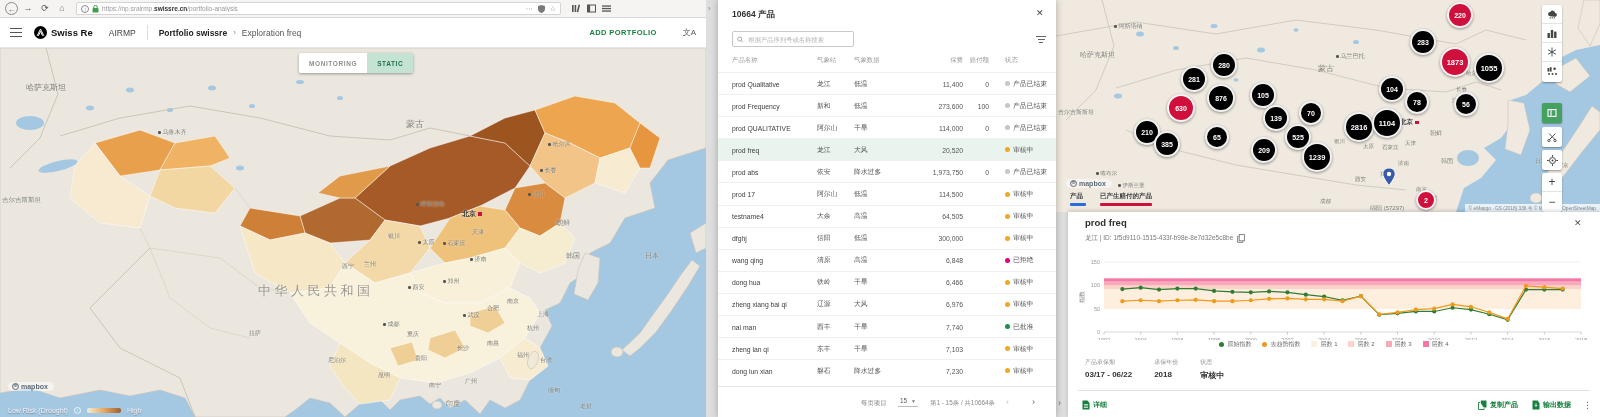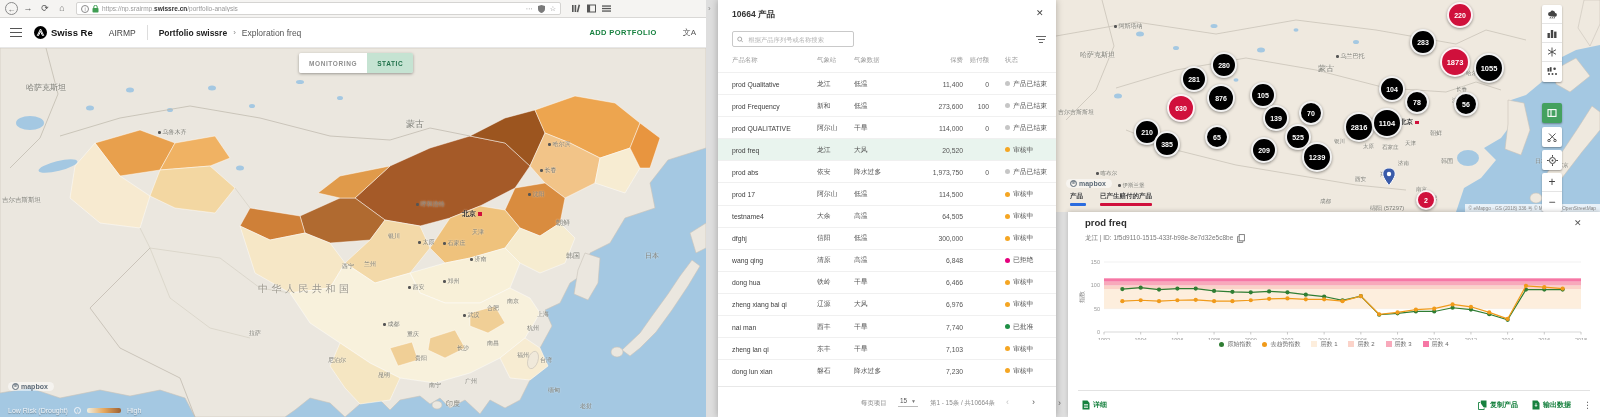--- a/index.html
+++ b/index.html
@@ -317,21 +317,21 @@
         <span class="maplabel" style="left: 407px; top: 282px; font-size: 6px;">重庆</span>
         <span class="maplabel" style="left: 383px; top: 272px; font-size: 6px;"><i class="cdot"></i>成都</span>
         <span class="maplabel" style="left: 457px; top: 296px; font-size: 6px;">长沙</span>
         <span class="maplabel" style="left: 487px; top: 291px; font-size: 6px;">南昌</span>
         <span class="maplabel" style="left: 415px; top: 306px; font-size: 6px;">贵阳</span>
         <span class="maplabel" style="left: 378px; top: 323px; font-size: 6px;">昆明</span>
         <span class="maplabel" style="left: 517px; top: 303px; font-size: 6px;">福州</span>
         <span class="maplabel" style="left: 465px; top: 329px; font-size: 6px;">广州</span>
         <span class="maplabel" style="left: 429px; top: 333px; font-size: 6px;">南宁</span>
         <span class="maplabel" style="left: 249px; top: 281px; font-size: 6px;">拉萨</span>
-        <span class="maplabel" style="left: 258px; top: 234px; font-size: 10px; color: rgb(154, 150, 140); letter-spacing: 3.5px;">中华人民共和国</span>
+        <span class="maplabel" style="left: 258px; top: 234px; font-size: 13px; color: rgb(154, 150, 140); letter-spacing: 3.5px;">中华人民共和国</span>
         <span class="maplabel" style="left: 556px; top: 170px; font-size: 7px;">朝鲜</span>
         <span class="maplabel" style="left: 566px; top: 203px; font-size: 7px;">韩国</span>
         <span class="maplabel" style="left: 645px; top: 203px; font-size: 7px;">日本</span>
         <span class="maplabel" style="left: 540px; top: 308px; font-size: 6px;">台湾</span>
         <span class="maplabel" style="left: 446px; top: 351px; font-size: 7px;">印度</span>
         <span class="maplabel" style="left: 328px; top: 308px; font-size: 6px;">尼泊尔</span>
         <span class="maplabel" style="left: 548px; top: 338px; font-size: 6px;">缅甸</span>
         <span class="maplabel" style="left: 580px; top: 354px; font-size: 6px;">老挝</span>
       </div>
   </section>
@@ -779,20 +779,34 @@
     </div>
     <div class="chart-legend" id="chart-legend">
         <span><span class="dot" style="background: rgb(47, 125, 51);"></span>原始指数</span>
         <span><span class="dot" style="background: rgb(240, 154, 26);"></span>去趋势指数</span>
         <span><span class="sq" style="background: rgb(253, 238, 221);"></span>层数 1</span>
         <span><span class="sq" style="background: rgb(251, 211, 201);"></span>层数 2</span>
         <span><span class="sq" style="background: rgb(248, 169, 187);"></span>层数 3</span>
         <span><span class="sq" style="background: rgb(246, 119, 165);"></span>层数 4</span>
       </div>
 
+    <div class="inforow" id="info-row">
+        <div>
+          <div class="lab">产品承保期</div>
+          <div class="val">03/17 - 06/22</div>
+        </div>
+        <div>
+          <div class="lab">承保年份</div>
+          <div class="val">2018</div>
+        </div>
+        <div>
+          <div class="lab">状态</div>
+          <div class="val">审核中</div>
+        </div>
+      </div>
     <div class="d-div"></div>
 
     <div class="d-foot">
       <span class="gbtn" style="margin-left:4px;">
         <svg width="8" height="10" viewBox="0 0 8 10">
             <path d="M0.5 0.5h5L7.5 3v6.5h-7z" fill="#17813f"></path>
             <g stroke="#fff" stroke-width="0.7">
               <line x1="2" y1="4.5" x2="6" y2="4.5"></line>
               <line x1="2" y1="6" x2="6" y2="6"></line>
               <line x1="2" y1="7.5" x2="6" y2="7.5"></line>

